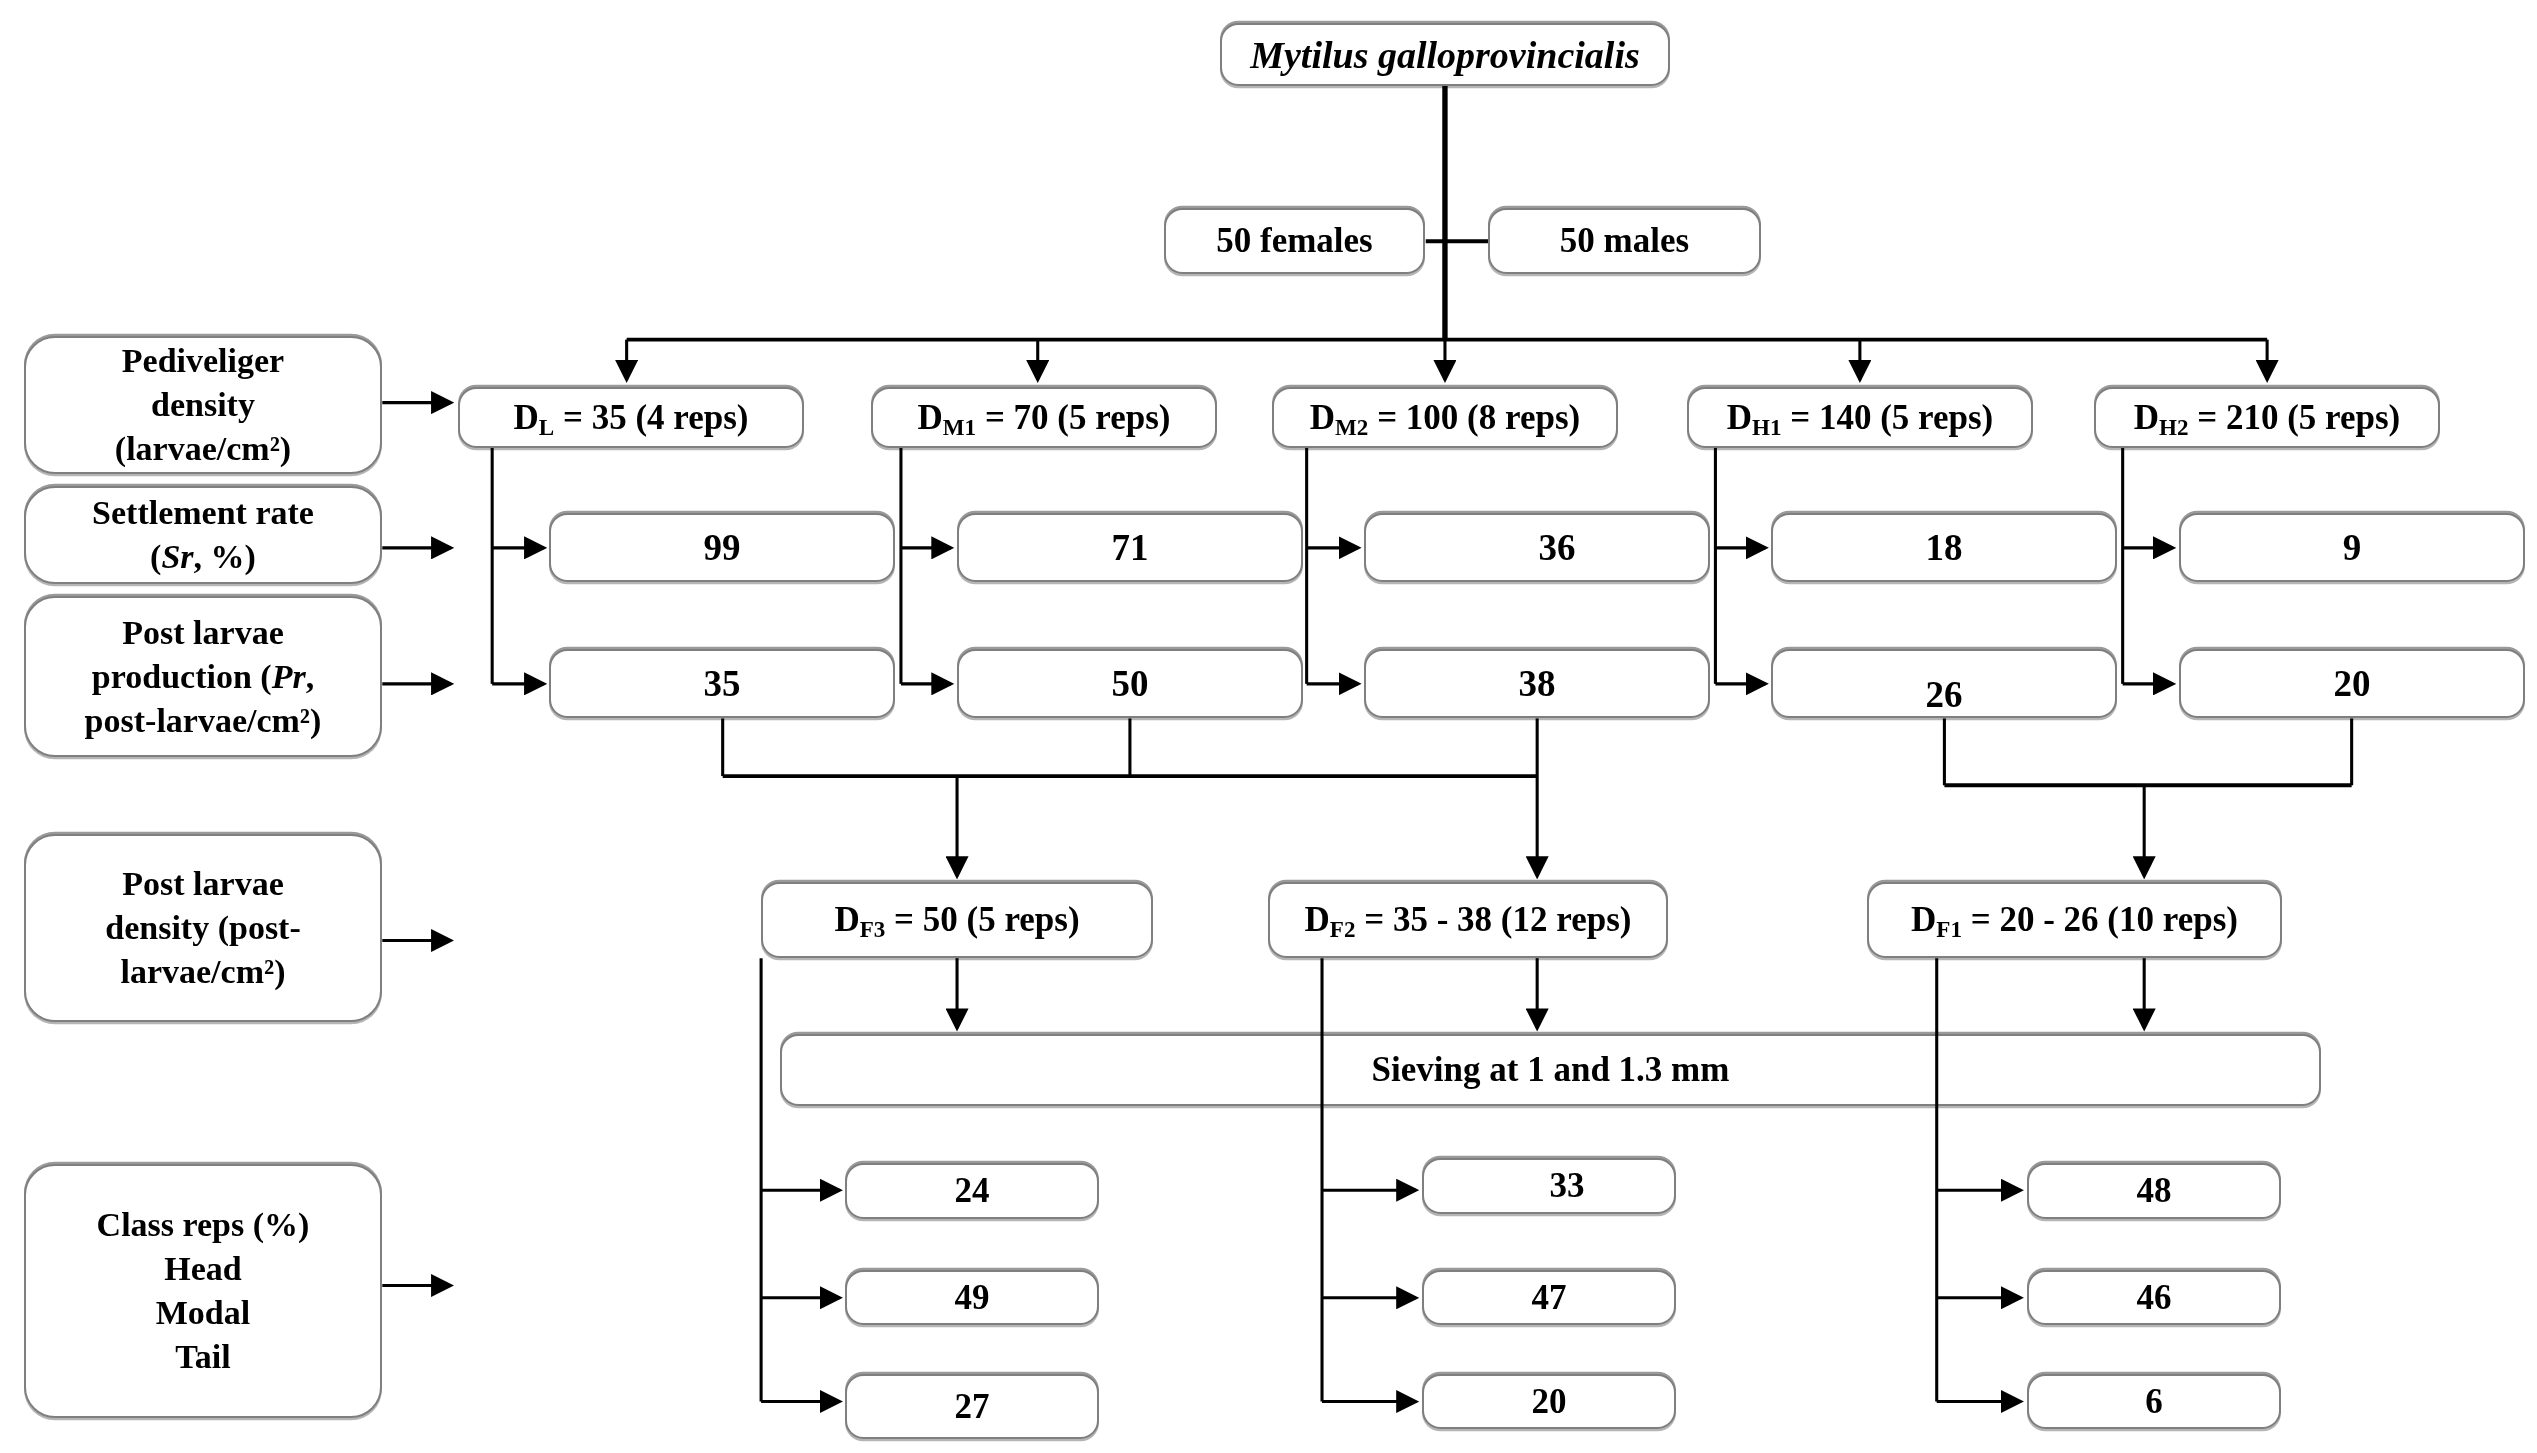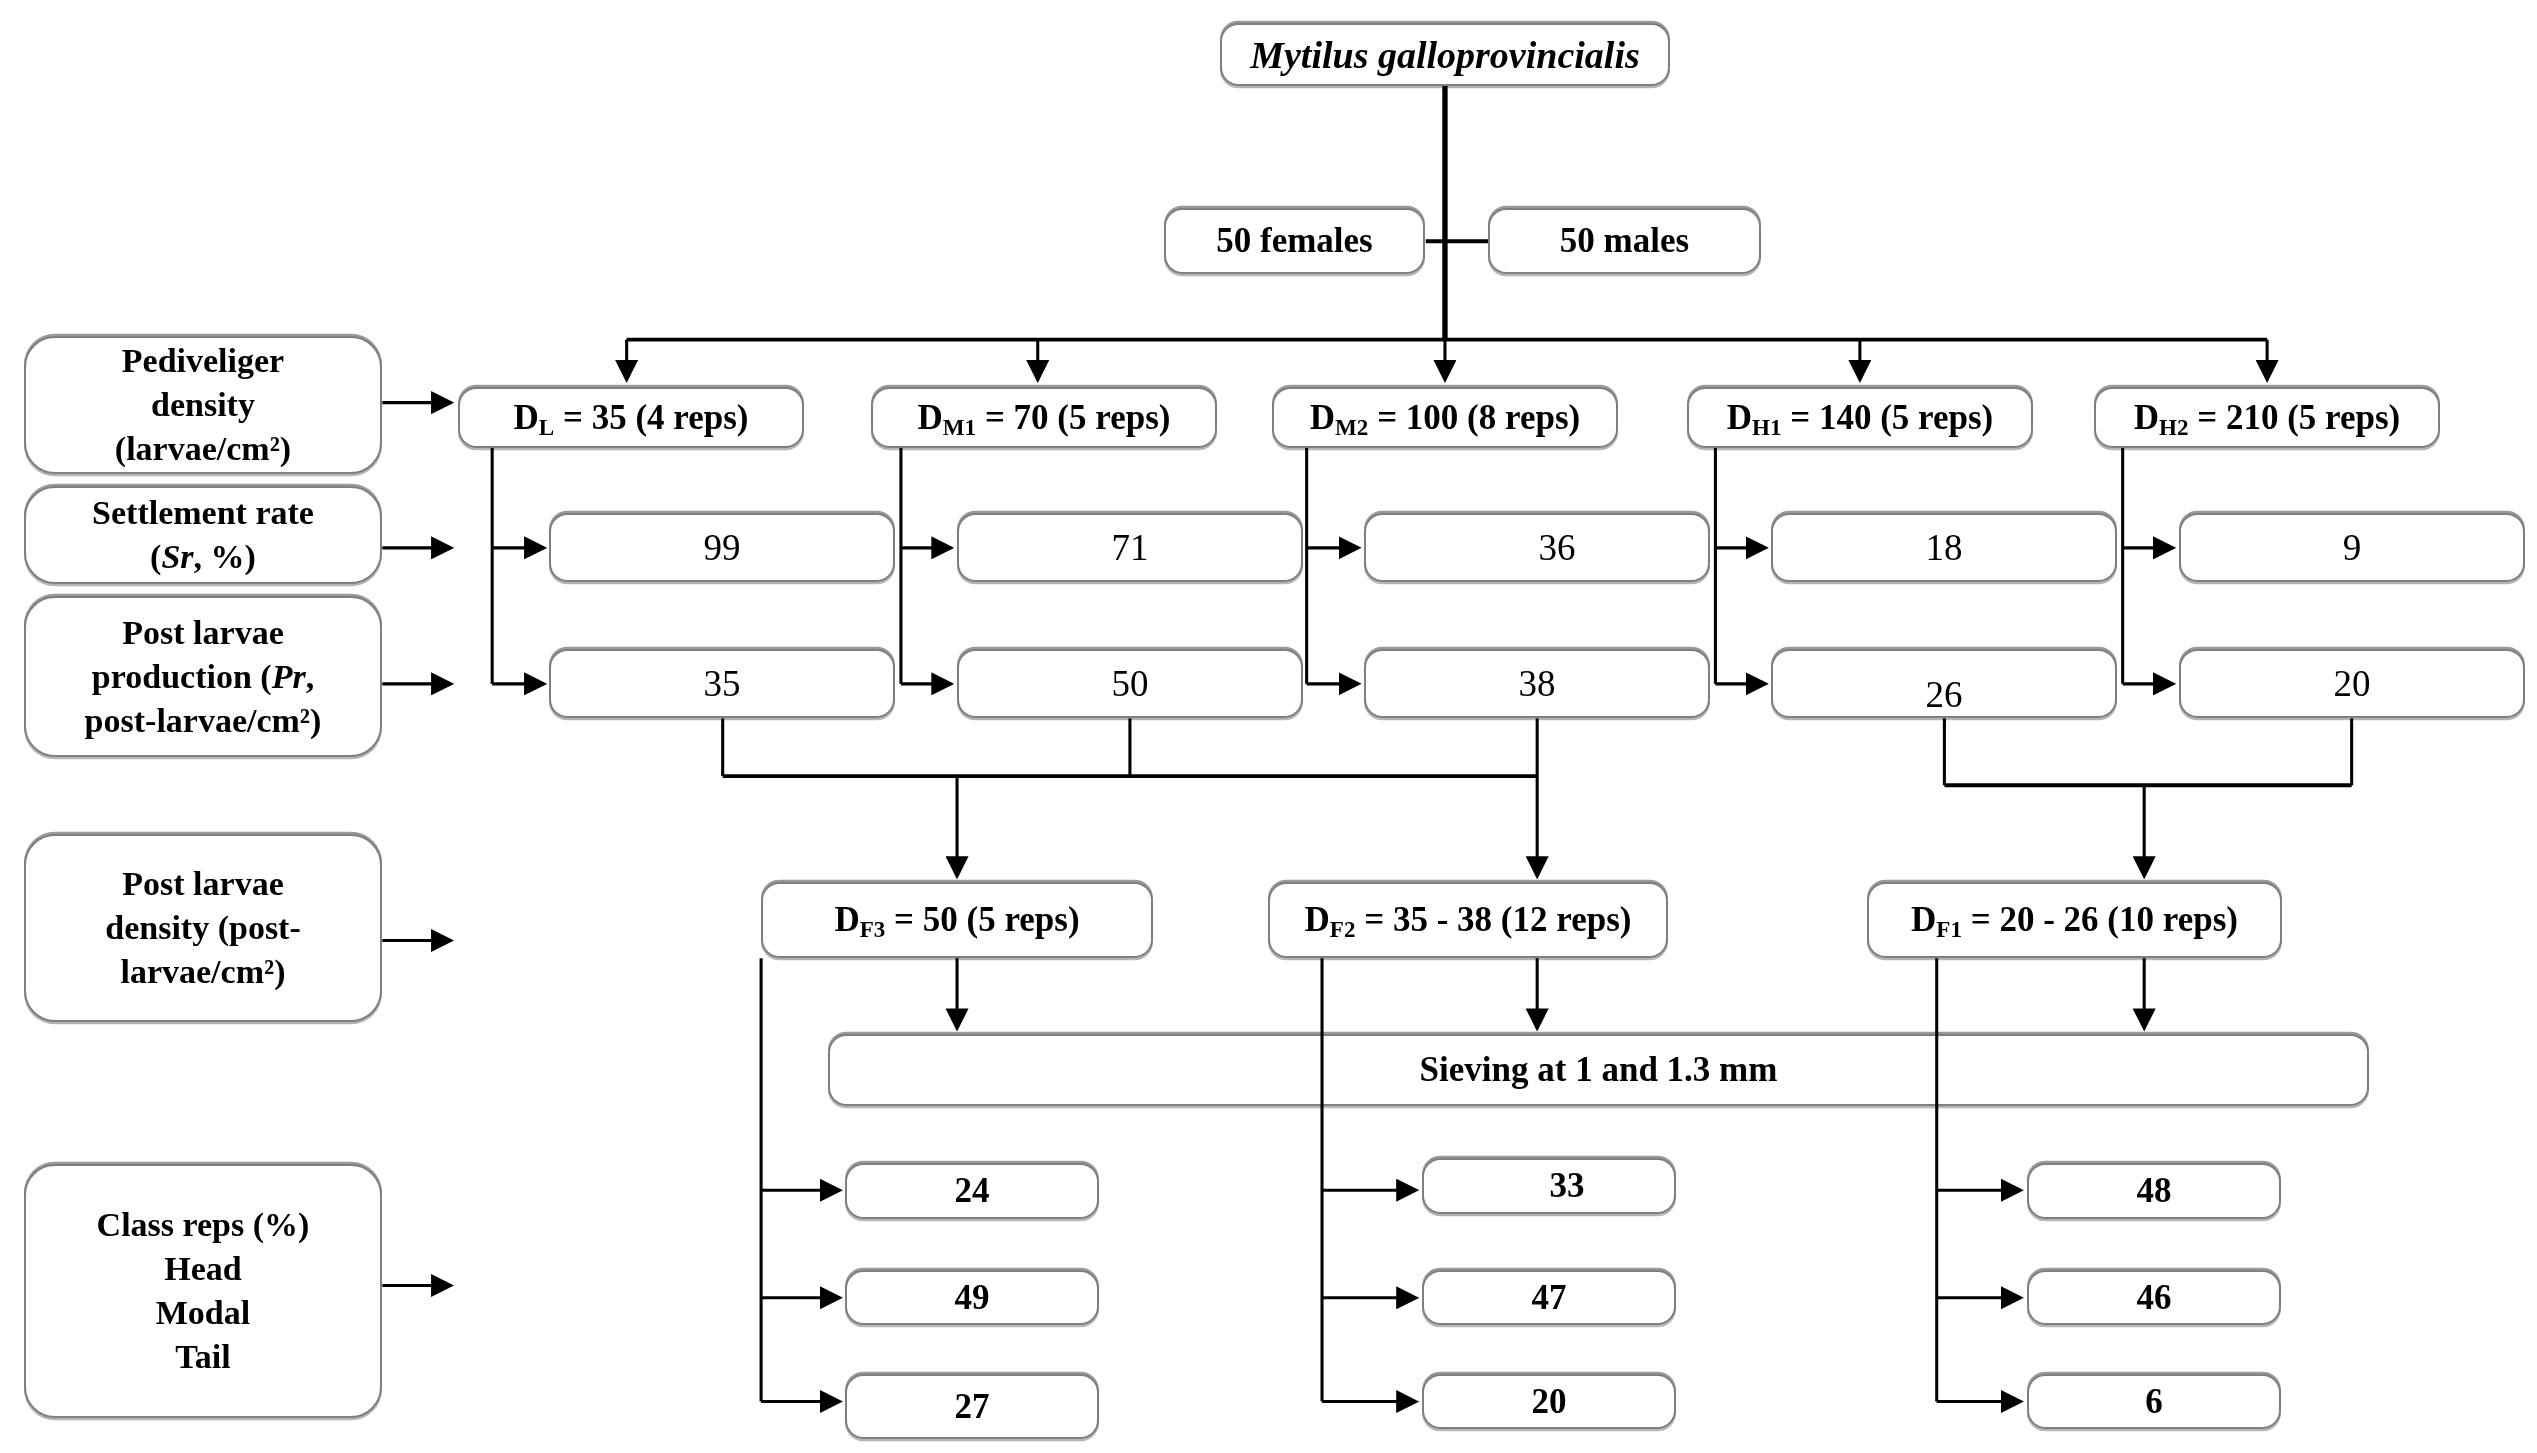--- a/index.html
+++ b/index.html
@@ -19,24 +19,24 @@
     border-radius:18.4px;
     display:flex;align-items:center;justify-content:center;
     text-align:center;
     box-sizing:border-box;
     z-index:2;
     box-shadow:0 -2.3px 0 0 #9a9a9a, 0 2.3px 0 0 #b5b5b5;
   }
   .title-box{font-size:38px;font-style:italic;font-weight:bold;}
   .parent-box{font-size:35px;font-weight:bold;}
   .dens-box{font-size:35px;font-weight:bold;white-space:nowrap;}
-  .val-box{font-size:37px;font-weight:normal;}
+  .val-box{font-size:37px;font-weight:bold;}
   .side-box{font-size:34px;font-weight:bold;line-height:44px;flex-direction:column;border-radius:31px;}
   .fus-box{font-size:35px;font-weight:bold;white-space:nowrap;}
-  .sieve-box{font-size:35px;font-weight:bold;margin-left:48px;}
+  .sieve-box{font-size:35px;font-weight:bold;}
   .class-box{font-size:35px;font-weight:bold;}
   sub.ss{font-size:0.66em;vertical-align:-0.28em;font-weight:bold;line-height:0;}
   .it{font-style:italic;}
 </style>
 </head>
 <body>
 
 <div id="canvas">
 
   <svg class="wires" viewBox="0 0 3302 1891">

